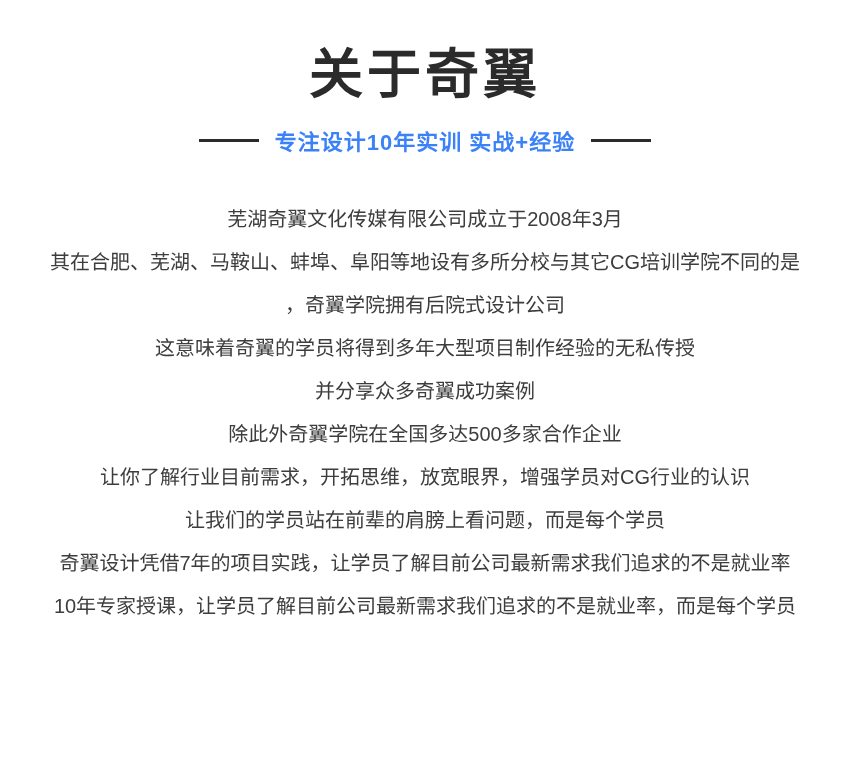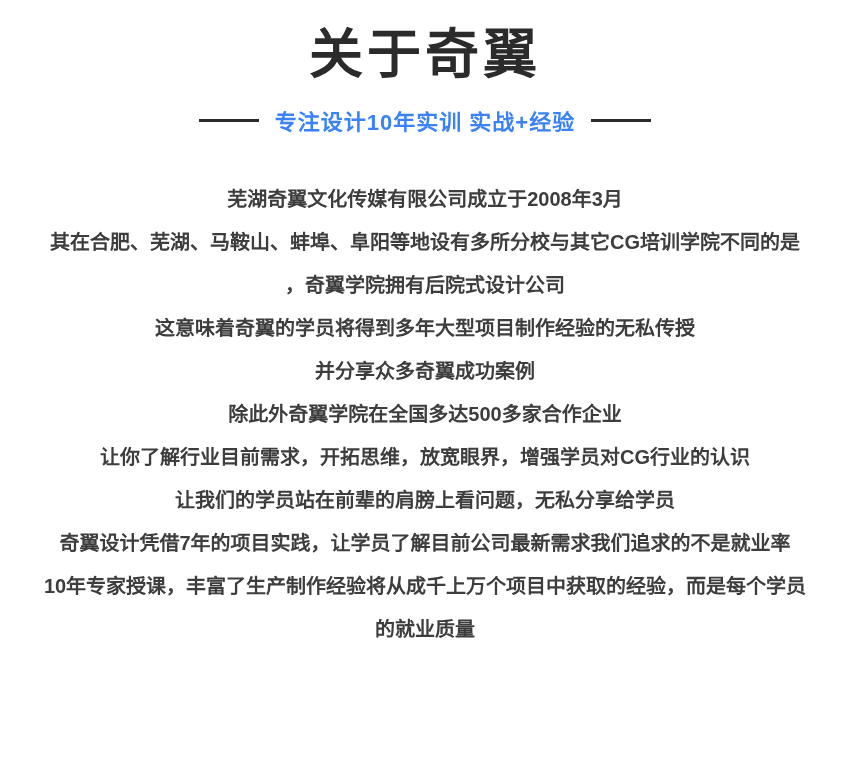--- a/index.html
+++ b/index.html
@@ -10,21 +10,21 @@
   }
   body {
     width: 850px;
     height: 773px;
     overflow: hidden;
     font-family: "Liberation Sans", "DejaVu Sans", sans-serif;
   }
   .page {
     width: 850px;
     height: 773px;
-    padding-top: 24px;
+    padding-top: 44px;
     background: #ffffff;
   }
   .page-title {
     margin: 0;
     text-align: center;
     font-size: 54px;
     line-height: 60px;
     font-weight: 700;
     letter-spacing: 4px;
     color: #2b2b2b;
@@ -50,21 +50,21 @@
   }
   .about-paragraphs {
     margin-top: 42px;
   }
   .about-paragraphs p {
     margin: 0;
     padding: 0 10px;
     text-align: center;
     font-size: 20px;
     line-height: 43px;
-    font-weight: 700;
+    font-weight: 400;
     color: #3d3d3d;
     white-space: nowrap;
   }
 </style>
 </head>
 <body>
 
 <div class="page">
 
   <h1 class="page-title">关于奇翼</h1>
@@ -76,19 +76,18 @@
   </div>
 
   <div class="about-paragraphs">
     <p>芜湖奇翼文化传媒有限公司成立于2008年3月</p>
     <p>其在合肥、芜湖、马鞍山、蚌埠、阜阳等地设有多所分校与其它CG培训学院不同的是</p>
     <p>，奇翼学院拥有后院式设计公司</p>
     <p>这意味着奇翼的学员将得到多年大型项目制作经验的无私传授</p>
     <p>并分享众多奇翼成功案例</p>
     <p>除此外奇翼学院在全国多达500多家合作企业</p>
     <p>让你了解行业目前需求，开拓思维，放宽眼界，增强学员对CG行业的认识</p>
-    <p>让我们的学员站在前辈的肩膀上看问题，无私分享给学员</p>
+    <p>让我们的学员站在前辈的肩膀上看问题，而是每个学员</p>
     <p>奇翼设计凭借7年的项目实践，让学员了解目前公司最新需求我们追求的不是就业率</p>
-    <p>10年专家授课，丰富了生产制作经验将从成千上万个项目中获取的经验，而是每个学员</p>
-    <p>的就业质量</p>
+    <p>10年专家授课，让学员了解目前公司最新需求我们追求的不是就业率，而是每个学员</p>
   </div>
 
 </div>
 
 </body></html>

